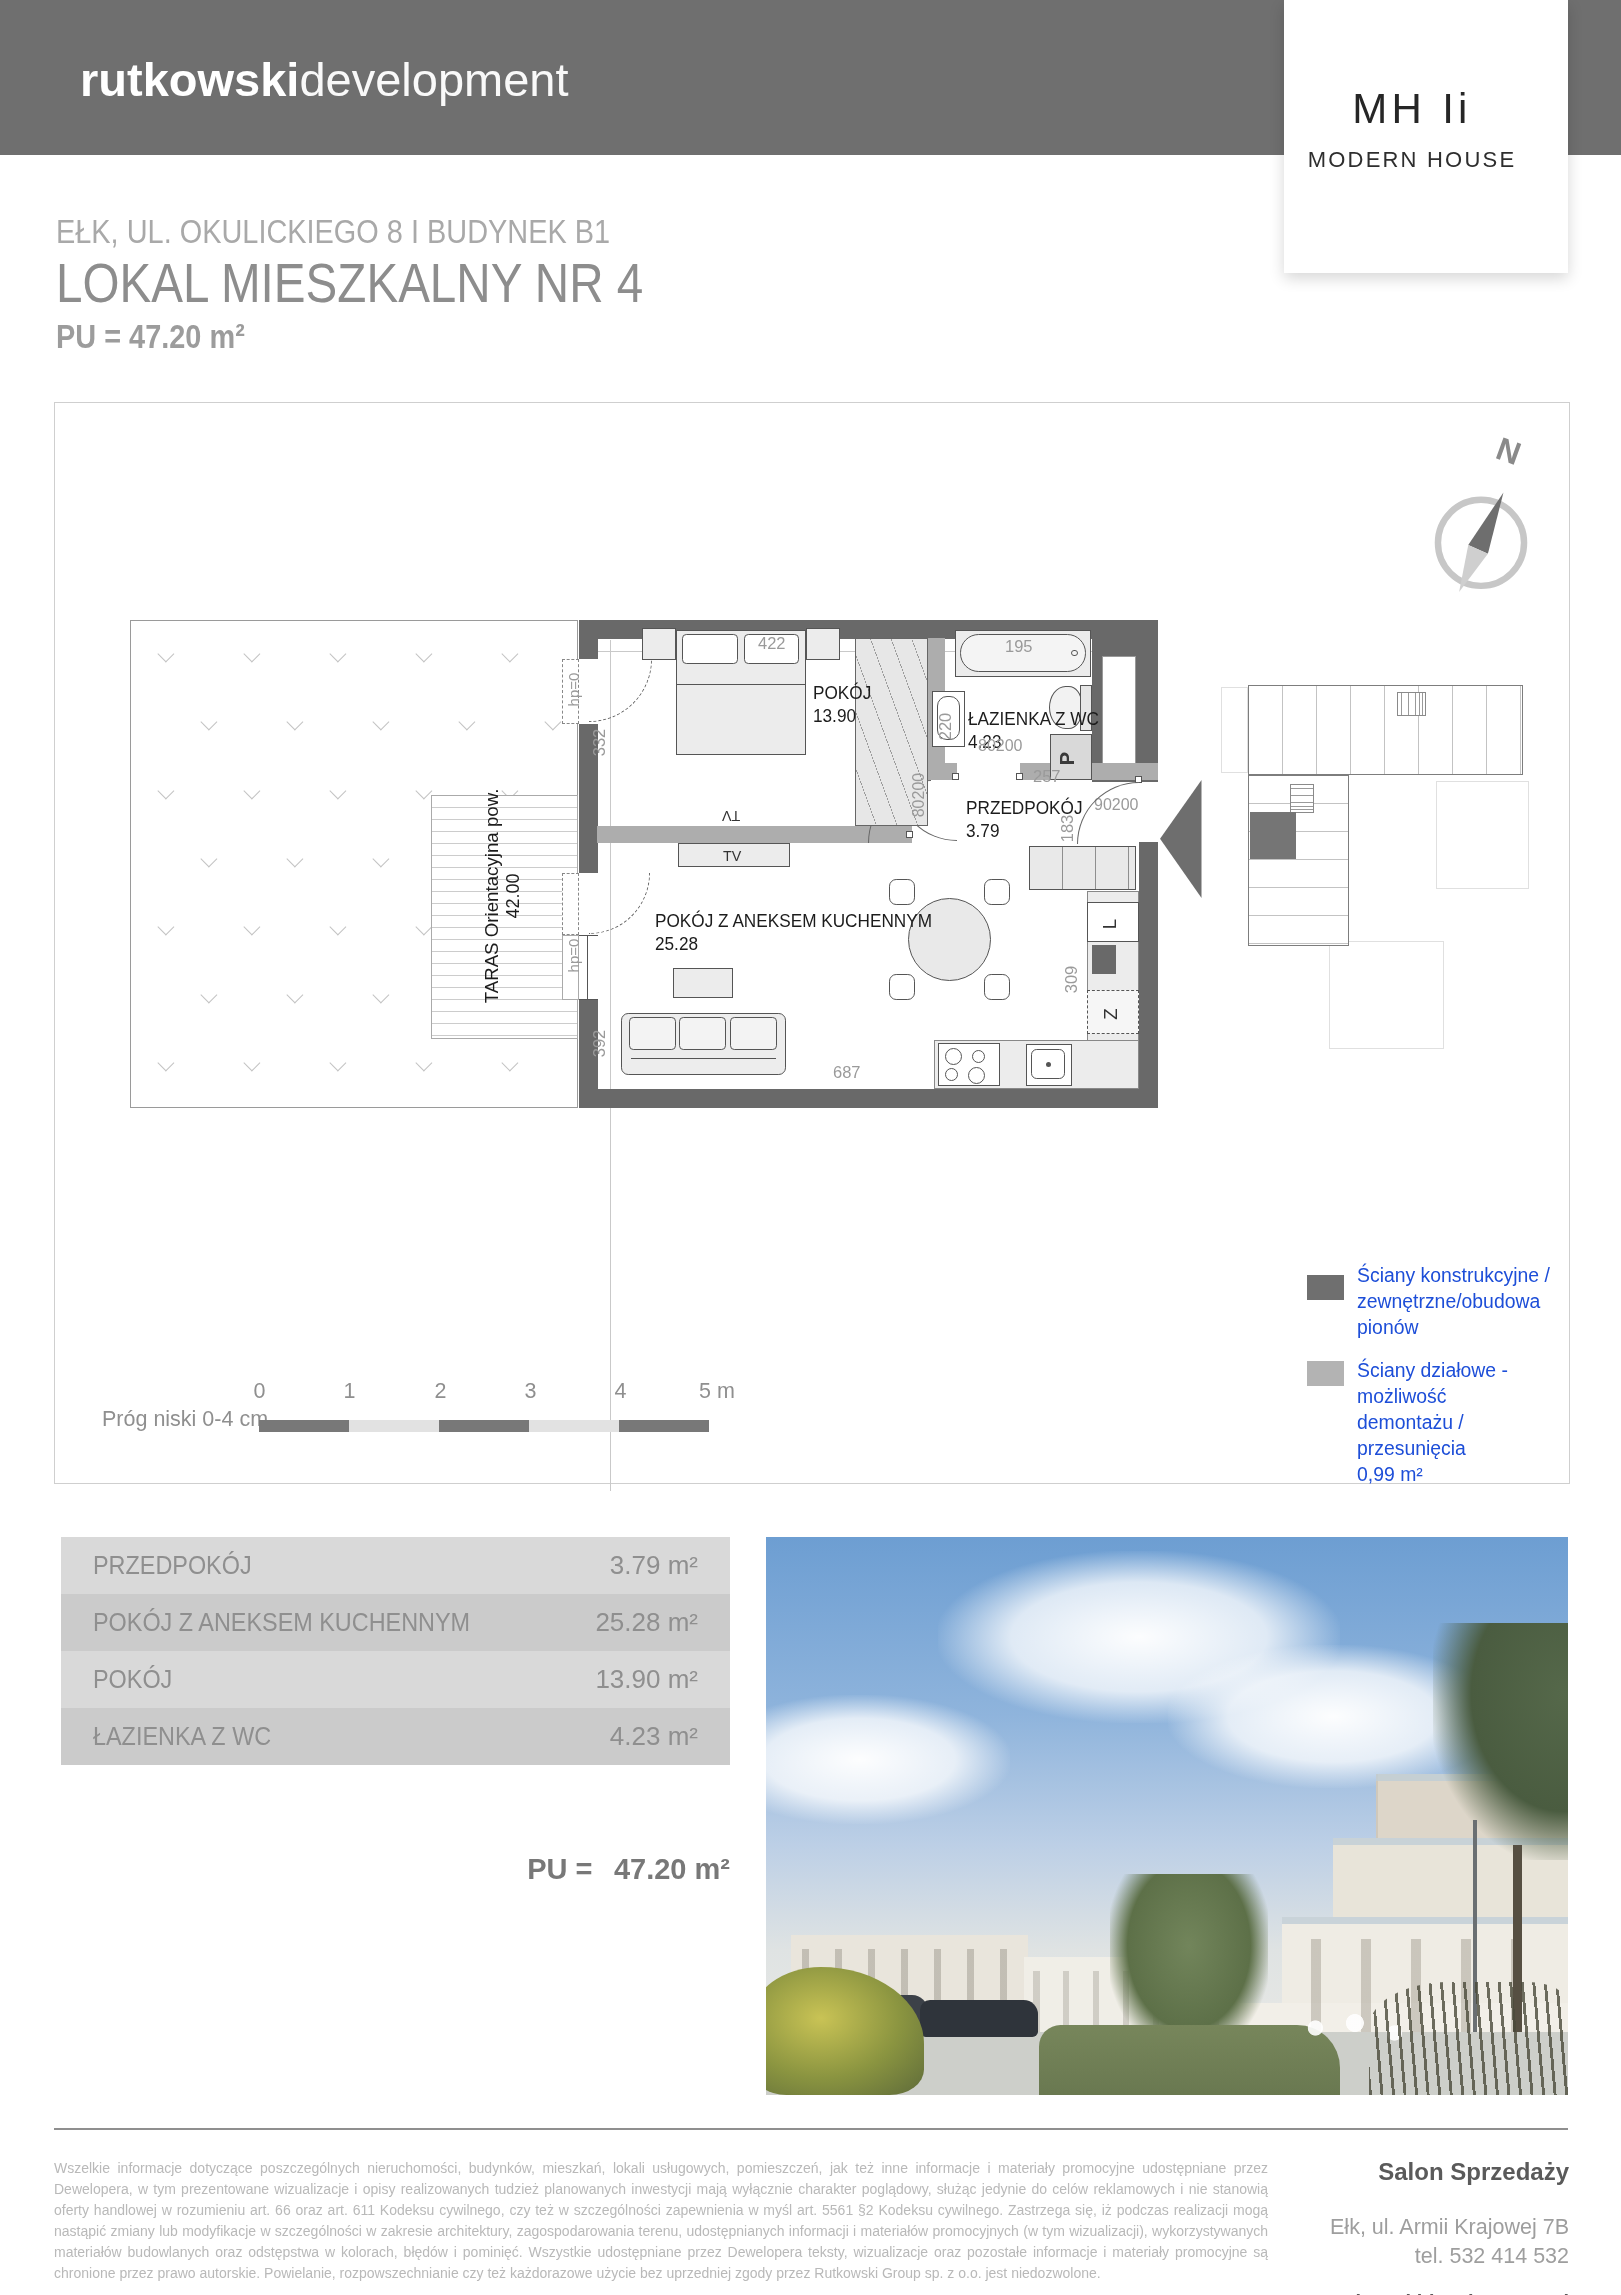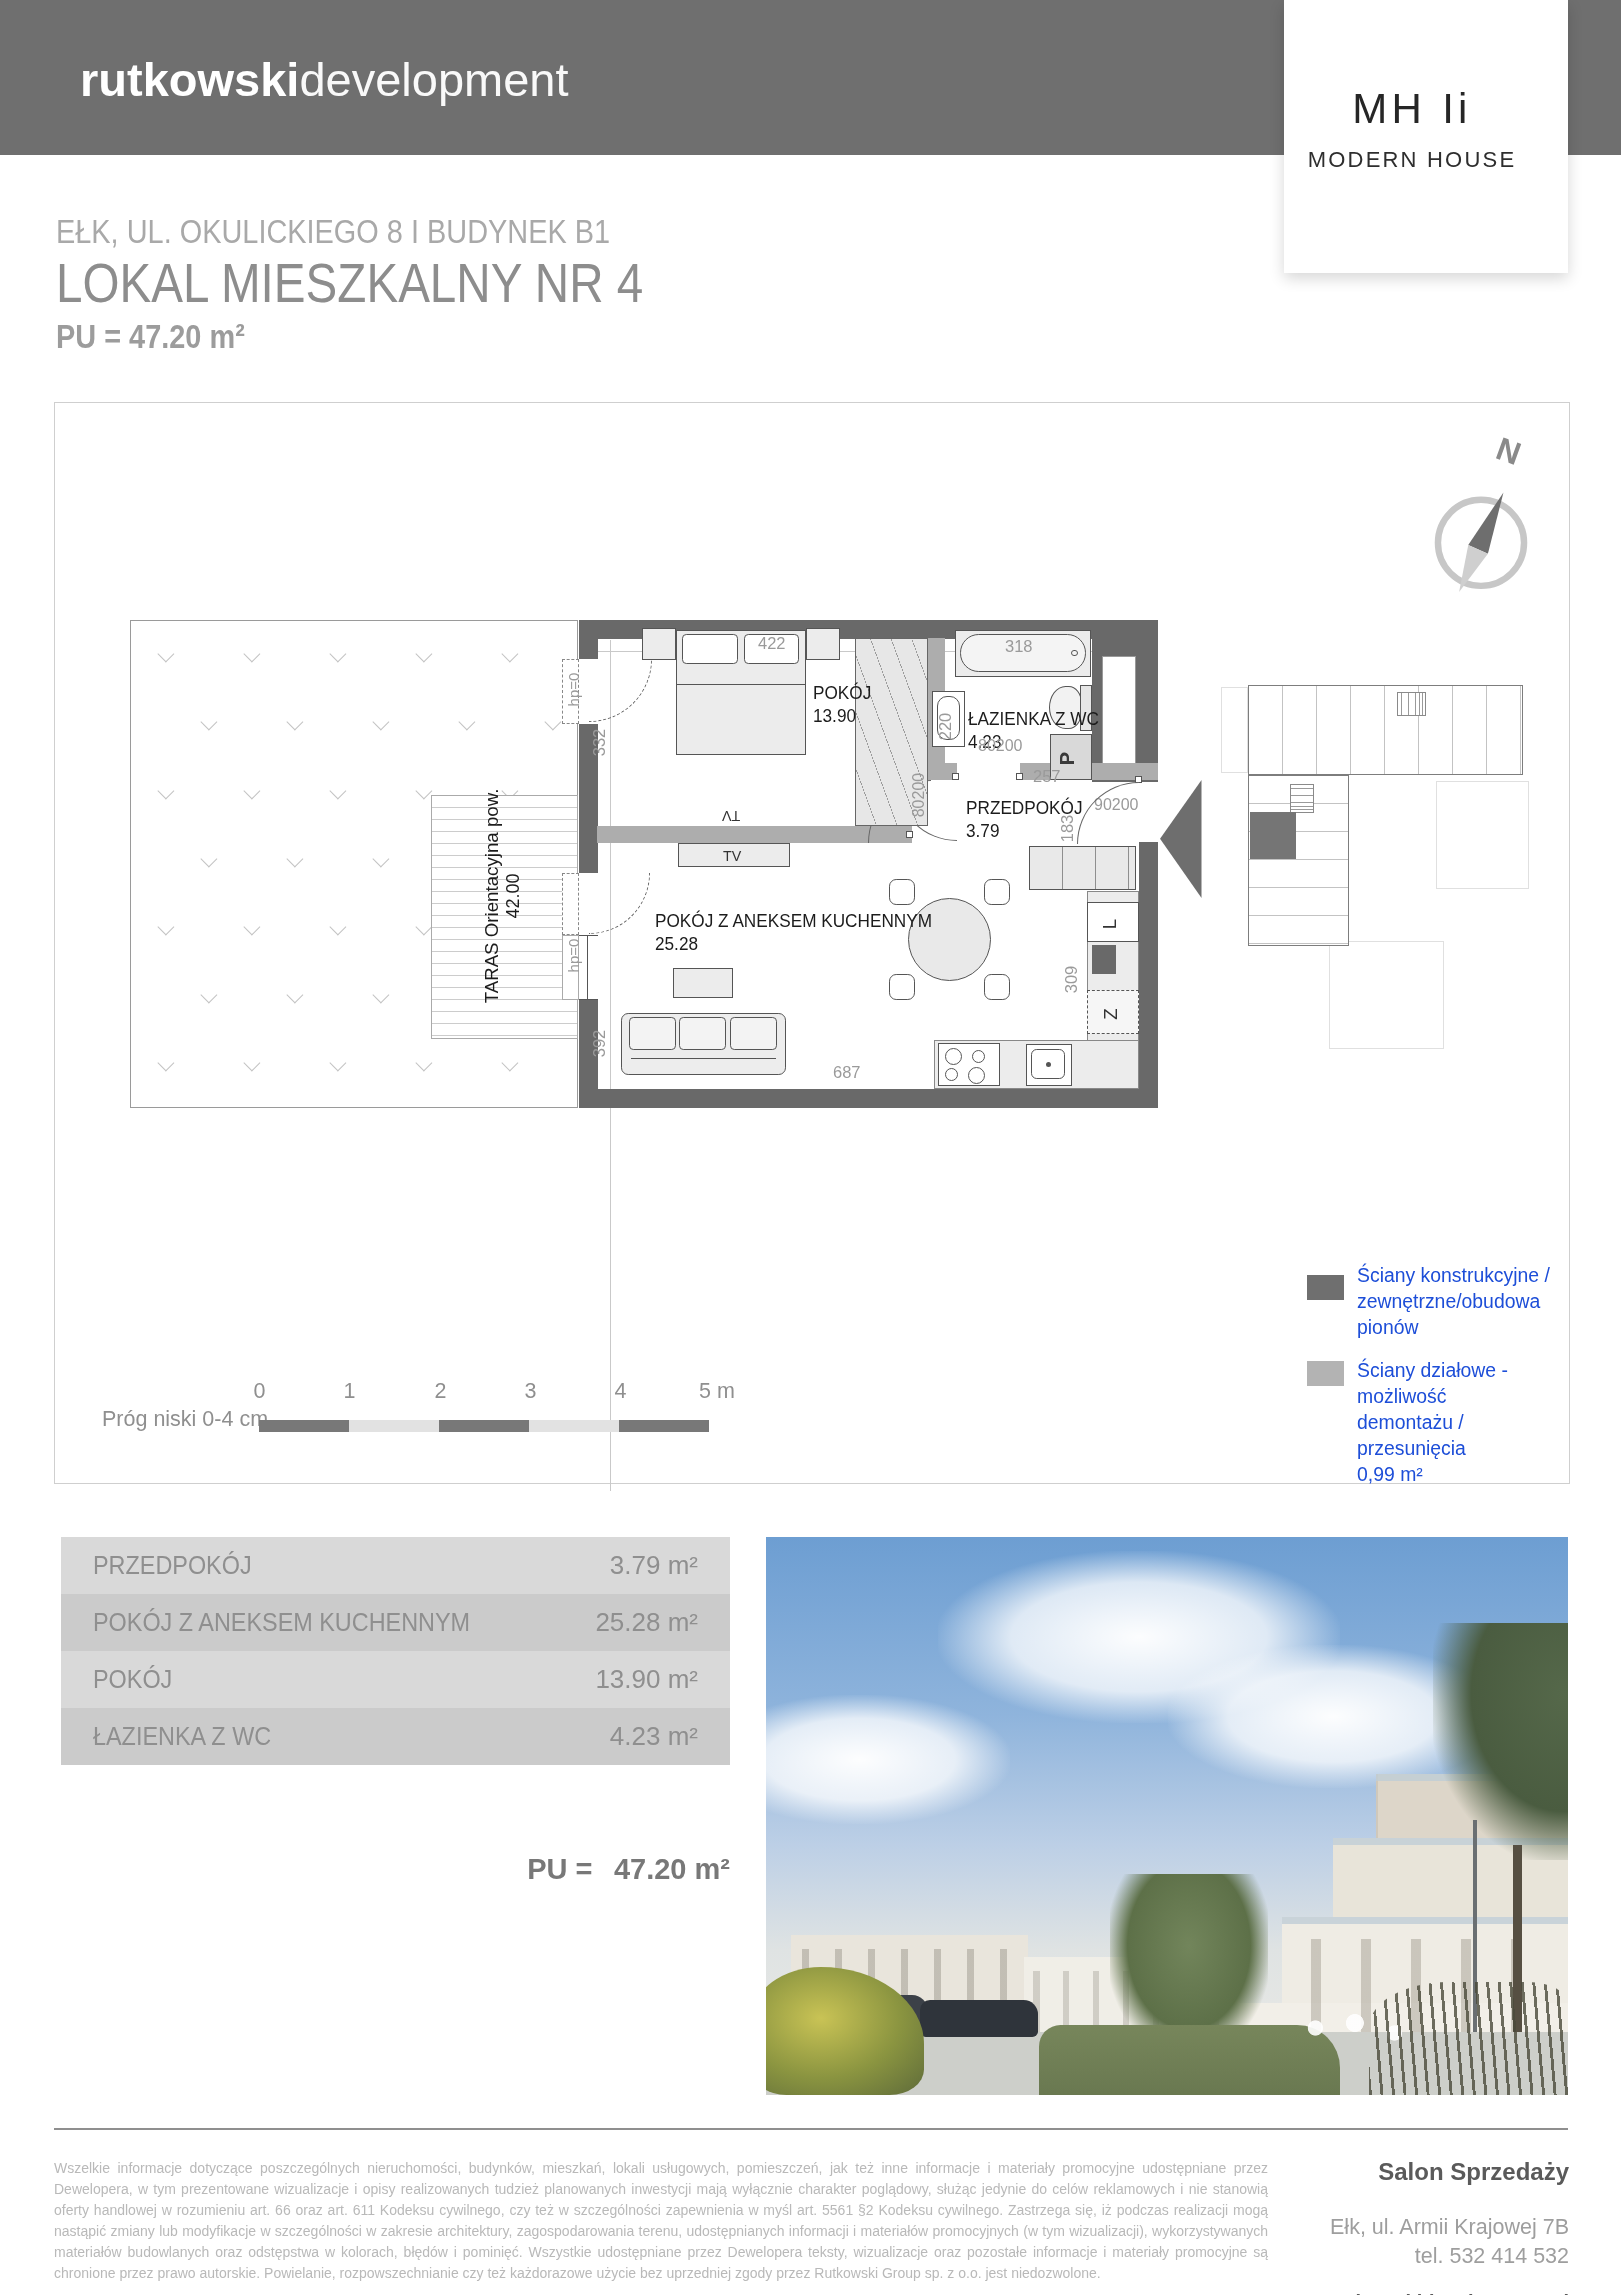--- a/index.html
+++ b/index.html
@@ -244,21 +244,21 @@
     <div class="a" style="left:33px;top:5.7px;width:13px;height:13px;border:1.1px solid #555;border-radius:50%;box-sizing:border-box;"></div>
     <div class="a" style="left:5.7px;top:24.4px;width:13px;height:13px;border:1.1px solid #555;border-radius:50%;box-sizing:border-box;"></div>
     <div class="a" style="left:29px;top:23px;width:17px;height:17px;border:1.1px solid #555;border-radius:50%;box-sizing:border-box;"></div>
   </div>
   <div class="a" style="left:971px;top:641px;width:46px;height:42px;background:#fff;border:1.1px solid #555;box-sizing:border-box;">
     <div class="a" style="left:4.3px;top:4.3px;width:34px;height:30px;border:0.7px solid #555;border-radius:5.7px;box-sizing:border-box;"></div>
     <div class="a" style="left:19.4px;top:17px;width:5px;height:5px;background:#555;border-radius:50%;"></div>
   </div>
 
   <div class="a dim" style="left:703px;top:231px;">422</div>
-  <div class="a dim" style="left:950px;top:234px;">318</div>
+  <div class="a dim" style="left:950px;top:234px;">195</div>
   <div class="a dim rot" style="left:531px;top:330px;">332</div>
   <div class="a dim rot" style="left:531px;top:631px;">392</div>
   <div class="a dim rot" style="left:877px;top:314px;">220</div>
   <div class="a dim rot" style="left:1003px;top:567px;">309</div>
   <div class="a dim" style="left:778px;top:660px;">687</div>
   <div class="a dim" style="left:978px;top:364px;text-align:center;">257</div>
   <div class="a dim rot" style="left:999px;top:416px;">183</div>
   <div class="a frac" style="left:923px;top:334px;width:37px;">
     <span>80</span>
       <i></i>

